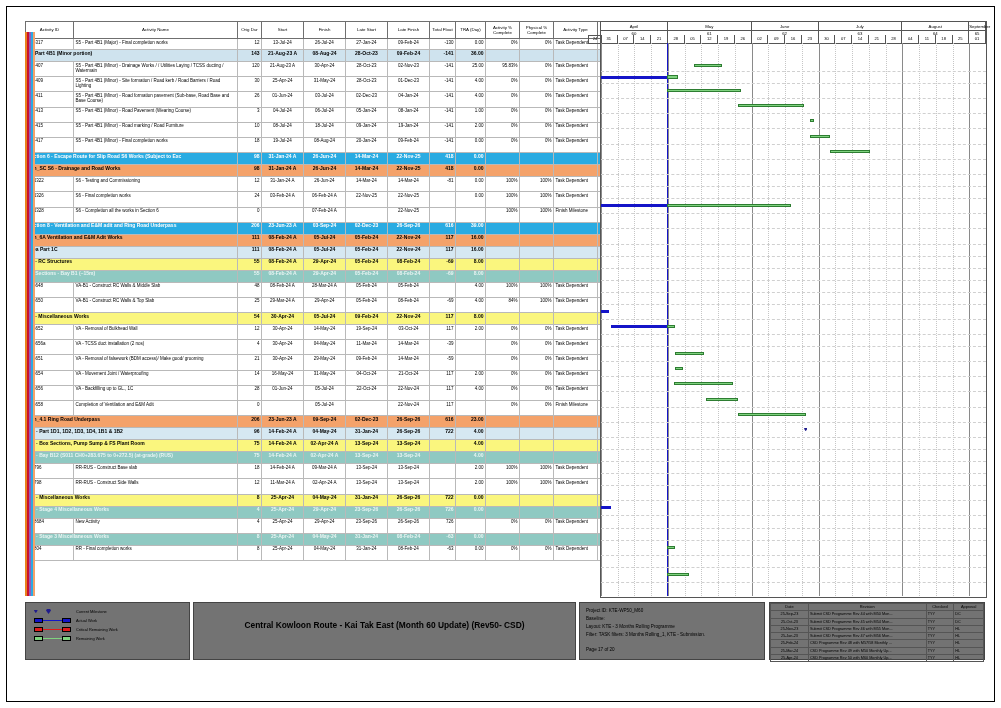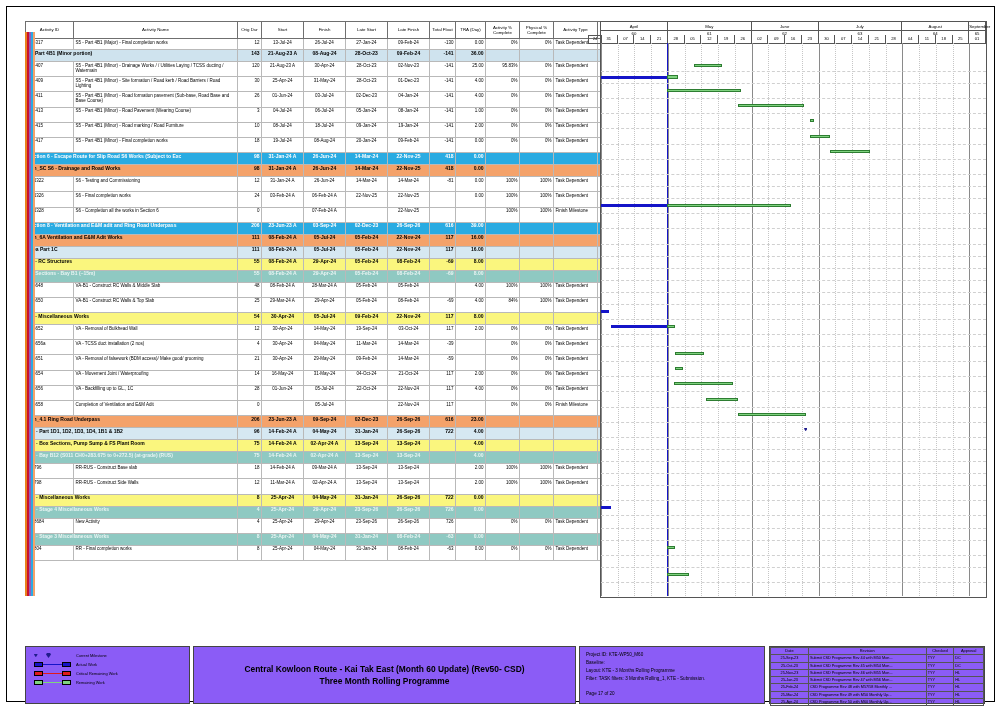--- a/index.html
+++ b/index.html
@@ -84,21 +84,21 @@
   .hline{position:absolute;left:0;right:0;height:0;border-top:0.4px dashed #d0d0d0;}
   .today{position:absolute;top:0;bottom:0;width:1.4px;background:#1414C8;}
   .bar{position:absolute;height:3.6px;box-sizing:border-box;}
   .bar.green{background:#7FD37F;border:0.5px solid #2E7D32;}
   .bar.blue{background:#1414C8;border:0.5px solid #1414C8;height:3.0px;}
   .ms{position:absolute;width:3.4px;height:3.4px;background:#201C8C;
       clip-path:polygon(50% 100%,0 25%,18% 0,82% 0,100% 25%);}
 
   
   .footer{position:absolute;left:25px;top:602px;width:960px;height:76px;}
-  .fbox{position:absolute;border:0.7px solid #444;background:#8b5cf6;box-sizing:border-box;margin-top:44px;}
+  .fbox{position:absolute;border:0.7px solid #444;background:#737373;box-sizing:border-box;}
   .legend{left:0;top:0;width:165px;height:58px;}
   .lg-sym{position:absolute;left:8px;width:38px;height:5px;}
   .lg-txt{position:absolute;left:50px;font-size:3.9px;line-height:5px;}
   .sq{position:absolute;top:0;width:9px;height:5px;box-sizing:border-box;}
   .lnk{position:absolute;left:9px;top:2px;width:20px;height:1.2px;}
   .dia{position:absolute;width:5px;height:5px;background:#201C8C;
        clip-path:polygon(50% 100%,0 28%,18% 0,82% 0,100% 28%);}
   .dia.sm{width:3.6px;height:3.6px;top:0.6px;}
 
   .titleblk{left:168px;top:0;width:383px;height:58px;}
@@ -907,21 +907,20 @@
         <div class="lg-sym" style="top: 33px;">
           <div class="lnk" style="background: rgb(127, 211, 127);"></div>
           <div class="sq" style="left: 0px; background: rgb(127, 211, 127); border: 0.5px solid rgb(0, 0, 0);"></div>
           <div class="sq" style="left: 28px; background: rgb(127, 211, 127); border: 0.5px solid rgb(0, 0, 0);"></div>
         </div>
         <div class="lg-txt" style="top: 33px;">Remaining Work</div>
       </div>
 
     <div class="fbox titleblk">
       <div class="t1">Central Kowloon Route - Kai Tak East (Month 60 Update) (Rev50- CSD)</div>
-      <div class="t2">Three Month Rolling Programme</div>
     </div>
 
     <div class="fbox projblk">
       <div style="top:5px">Project ID: KTE-WP50_M60</div>
       <div style="top:13px">Baseline:</div>
       <div style="top:21px">Layout: KTE - 3 Months Rolling Programme</div>
       <div style="top:29px">Filter: TASK filters: 3 Months Rolling_1, KTE - Submission.</div>
       <div style="top:44px">Page 17 of 20</div>
     </div>
 

